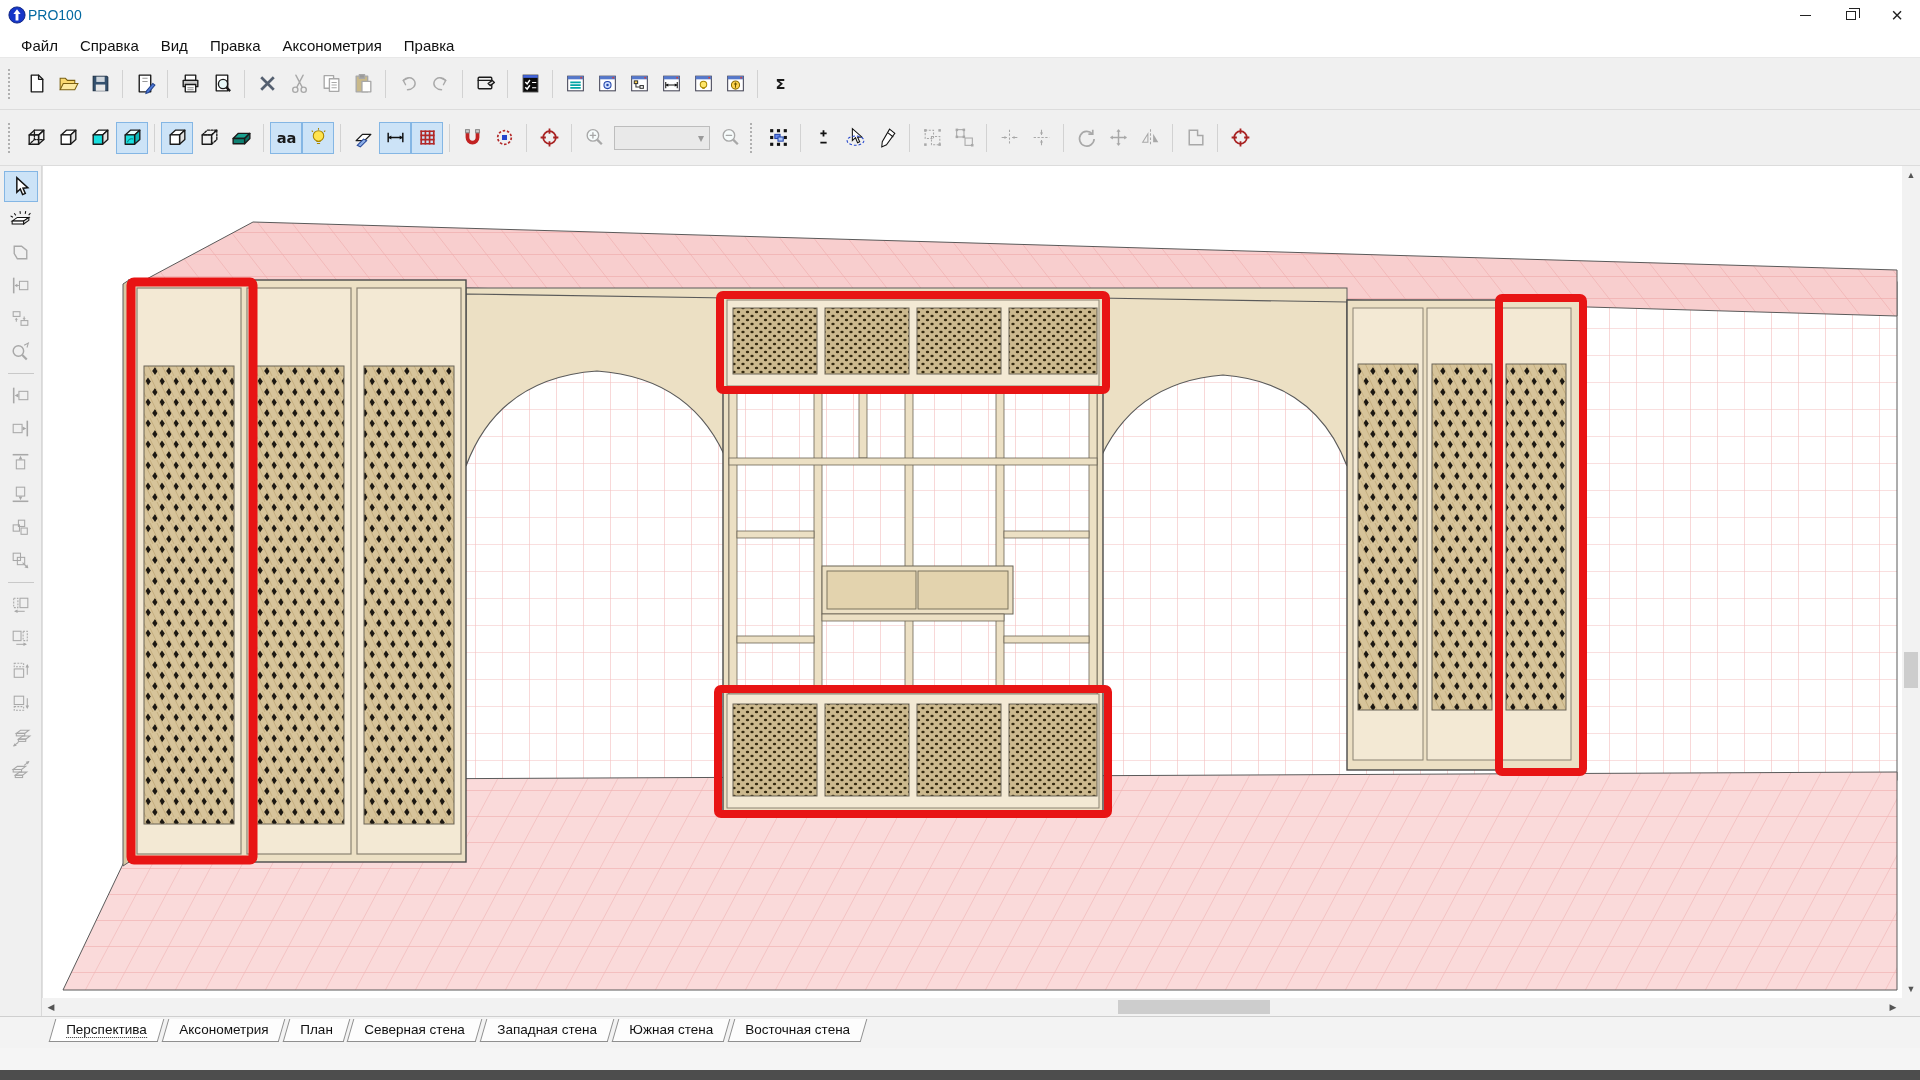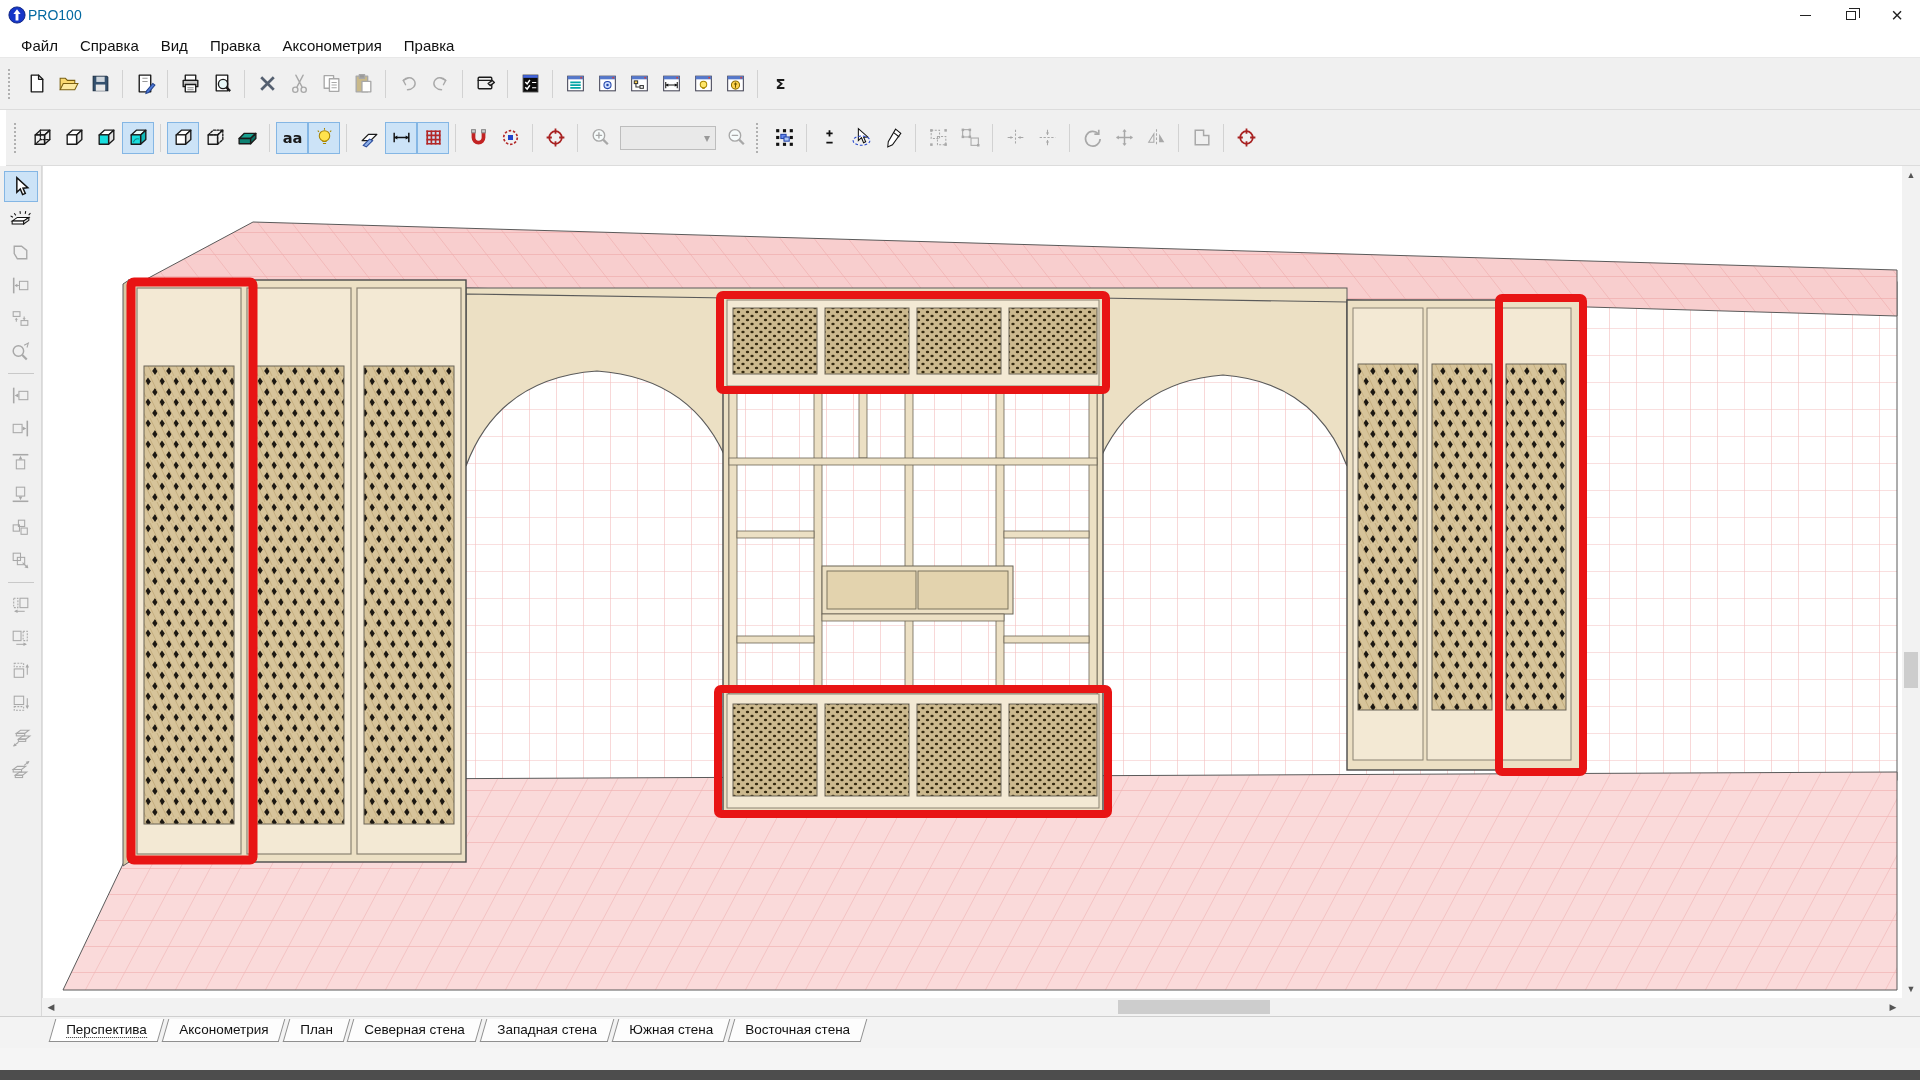--- a/index.html
+++ b/index.html
@@ -8,21 +8,21 @@
   .titlebar .app-title { font-size:14px; color:#0369a1; margin-left:2px; }
   .win-controls { margin-left:auto; display:flex; height:100%; }
   .win-btn { width:46px; height:100%; display:flex; align-items:center; justify-content:center; color:#222; font-size:15px; }
   .restore-box { width:10px; height:9px; border:1px solid #222; position:relative; background:#fff; }
   .restore-box::before { content:""; position:absolute; left:2px; top:-4px; width:10px; height:9px; border:1px solid #222; border-bottom:none; border-left:none; }
   .min-glyph { width:11px; border-bottom:1.5px solid #222; }
   .menubar { height:28px; display:flex; align-items:flex-end; background:#fff; padding-left:10px; border-bottom:1px solid #e8e8e8; }
   .menu-item { font-size:15px; color:#111; padding:3px 11px; }
   .toolbar { display:flex; align-items:center; background:#f0f0f0; border-bottom:1px solid #dcdcdc; padding-left:4px; }
   #toolbar-top { height:52px; }
-  #toolbar-view { height:56px;margin-left:6px; }
+  #toolbar-view { height:56px; }
   .tbtn { width:32px; height:32px; display:flex; align-items:center; justify-content:center; border:1px solid transparent; color:#1a1a1a; background:transparent; }
   .tbtn.pressed { background:var(--pressed-bg); border-color:var(--pressed-border); }
   .tbtn.disabled { color:#a8a8a8; }
   .ic { width:23px; height:23px; display:block; }
   .sep { width:1px; height:28px; background:#d2d2d2; margin:0 6px; flex:0 0 auto; }
   .grip { width:4px; height:30px; border-left:2px dotted #b0b0b0; margin:0 8px 0 4px; flex:0 0 auto; }
   .combo { width:96px; height:24px; background:#e9e9e9; border:1px solid #bdbdbd; color:#999; display:flex; align-items:center; justify-content:flex-end; padding:0 5px; font-size:12px; margin:0 4px; }
   .main { display:grid; grid-template-columns:42px 1860px 18px; grid-template-rows:832px 18px; height:850px; }
   .lefttools { grid-row:1 / span 2; background:#f0f0f0; border-right:1px solid #d8d8d8; display:flex; flex-direction:column; align-items:center; padding-top:4px; }
   .lefttools .tbtn { width:34px; height:31px; margin:1px 0; }

